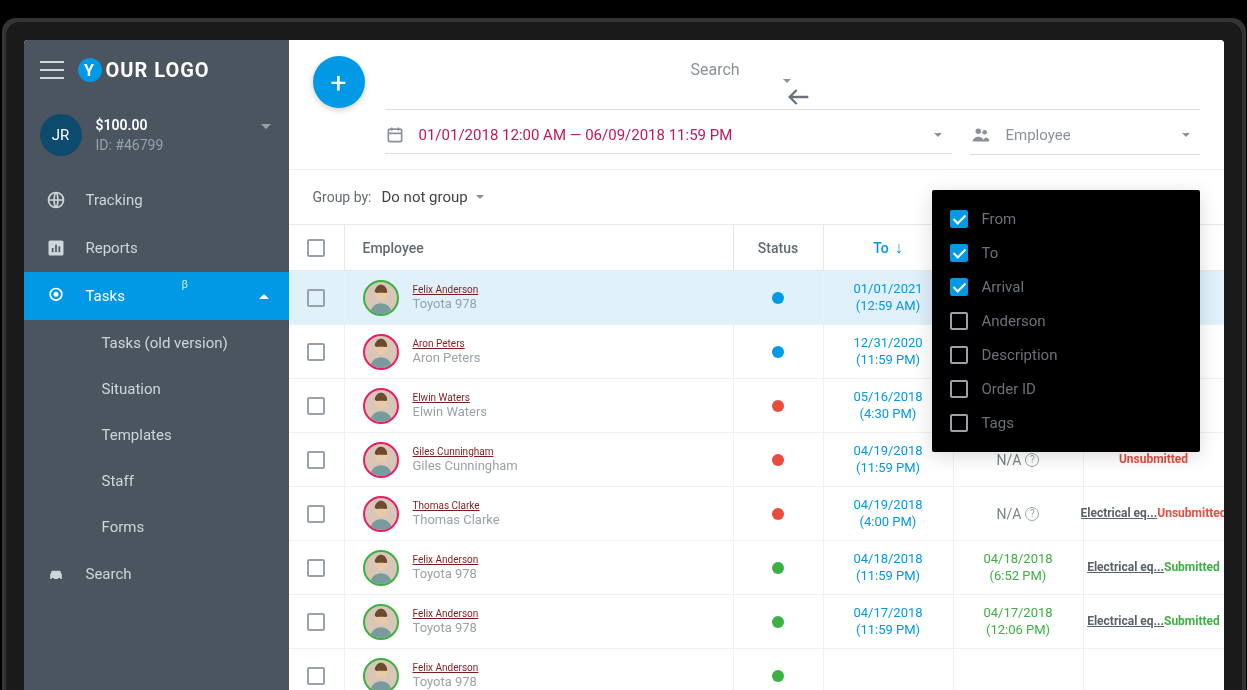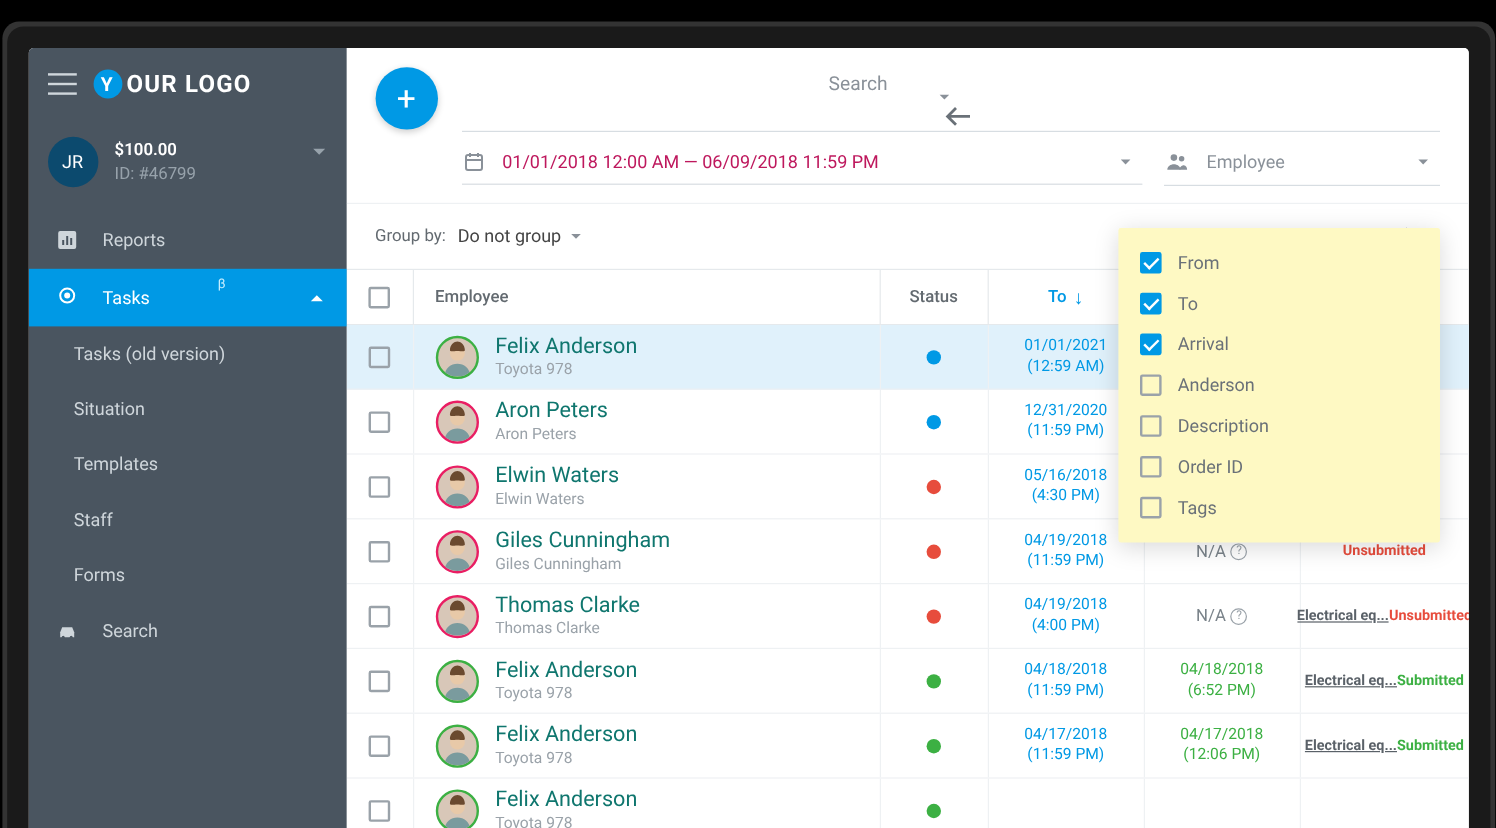--- a/index.html
+++ b/index.html
@@ -14,21 +14,21 @@
 .logo-circle { width: 24px; height: 24px; border-radius: 50%; background: #0099e5; display: inline-flex; align-items: center; justify-content: center; color: #fff; font-size: 16px; margin-right: 4px; }
 .user-block { display: flex; align-items: center; padding: 14px 16px 20px 16px; gap: 14px; position: relative; }
 .avatar-badge { width: 42px; height: 42px; border-radius: 50%; background: #0c4a6e; color: #fff; display: flex; align-items: center; justify-content: center; font-size: 15px; font-weight: 400; }
 .user-meta { display: flex; flex-direction: column; gap: 4px; font-size: 14px; }
 .user-balance { color: #fff; font-weight: 600; }
 .user-id { color: #97a2ab; }
 .caret-down { position: absolute; right: 18px; top: 24px; width: 0; height: 0; border-left: 5px solid transparent; border-right: 5px solid transparent; border-top: 5px solid #97a2ab; }
 .nav { list-style: none; }
 .nav-item { display: flex; align-items: center; padding: 14px 22px; gap: 20px; font-size: 15px; cursor: pointer; position: relative; color: #cfd6db; }
 .nav-item.active { background: #0099e5; color: #fff; }
-.nav-item.sub { padding-left: 38px; }
+.nav-item.sub { padding-left: 78px; }
 .nav-icon { width: 20px; height: 20px; display: flex; align-items: center; justify-content: center; fill: currentColor; flex-shrink: 0; }
 .nav-badge { position: absolute; left: 158px; top: 6px; font-size: 11px; color: #7fd4ff; }
 .nav-item.active .nav-badge { color: #c9efff; }
 .nav-chevron { position: absolute; right: 20px; width: 0; height: 0; border-left: 5px solid transparent; border-right: 5px solid transparent; border-bottom: 5px solid #fff; }
 
 .main { flex: 1; background: #fff; display: flex; flex-direction: column; position: relative; overflow: hidden; }
 .topbar { padding: 14px 24px 0 24px; }
 .topbar-row1 { display: flex; align-items: center; gap: 20px; }
 .fab { width: 52px; height: 52px; border-radius: 50%; background: #0099e5; color: #fff; display: flex; align-items: center; justify-content: center; font-size: 28px; cursor: pointer; flex-shrink: 0; box-shadow: 0 2px 6px rgba(0,0,0,0.2); }
 .search-wrap { flex: 1; display: flex; flex-direction: column; }
@@ -61,38 +61,38 @@
 .sort-arrow { color: #0099e5; font-size: 16px; }
 .table-body { flex: 1; overflow-y: auto; }
 .row { display: flex; align-items: stretch; height: 54px; border-bottom: 1px solid #eef1f3; font-size: 14px; color: #5a6168; }
 .row.selected { background: #e0f1fb; }
 .row .col-check, .row .col-emp, .row .col-status, .row .col-to, .row .col-arr, .row .col-form { border-right: 1px solid #eef1f3; }
 .row .col-form { border-right: none; }
 .emp-cell { display: flex; align-items: center; gap: 14px; }
 .emp-avatar { width: 36px; height: 36px; border-radius: 50%; border: 2px solid; background: #d8c7b8; display: flex; align-items: center; justify-content: center; overflow: hidden; }
 .emp-avatar svg { width: 100%; height: 100%; }
 .emp-info { display: flex; flex-direction: column; line-height: 1.3; }
-.emp-name { color: #0f766e; font-size: 18px; }
+.emp-name { color: #7f1d1d; font-size: 10px; text-decoration: underline; }
 .emp-sub { color: #9aa2a9; font-size: 13px; }
 .status-dot { width: 12px; height: 12px; border-radius: 50%; }
 .cell-two { display: flex; flex-direction: column; align-items: center; line-height: 1.3; font-size: 13px; }
 .arr-green { color: #3cb043; }
 .arr-na { color: #7a838a; display: flex; align-items: center; gap: 4px; }
 .info-circle { width: 14px; height: 14px; border: 1px solid #9aa2a9; border-radius: 50%; display: inline-flex; align-items: center; justify-content: center; font-size: 10px; color: #9aa2a9; }
 .form-cell { display: flex; flex-direction: row; align-items: flex-start; line-height: 1.3; font-size: 12px; font-weight: bold; }
 .form-title { color: #5a6168; text-decoration: underline; white-space: nowrap; overflow: hidden; text-overflow: ellipsis; max-width: 120px; }
 .form-status-sub { font-size: 12px; }
 .form-status-sub.red { color: #e74c3c; }
 .form-status-sub.green { color: #3cb043; }
 
 .checkbox { width: 18px; height: 18px; border: 2px solid #9aa2a9; border-radius: 2px; cursor: pointer; }
 .checkbox.checked { background: #0099e5; border-color: #0099e5; position: relative; }
 .checkbox.checked::after { content: ""; position: absolute; left: 4px; top: 0px; width: 5px; height: 10px; border: solid #fff; border-width: 0 2px 2px 0; transform: rotate(45deg); }
 
-.popover { position: absolute; right: 24px; top: 150px; width: 268px; background: #fef9c3; box-shadow: 0 4px 20px rgba(0,0,0,0.15); border-radius: 2px; padding: 12px 0; z-index: 50; }
+.popover { position: absolute; right: 24px; top: 150px; width: 268px; background: #000000; box-shadow: 0 4px 20px rgba(0,0,0,0.15); border-radius: 2px; padding: 12px 0; z-index: 50; }
 .popover-item { display: flex; align-items: center; gap: 14px; padding: 8px 18px; font-size: 15px; color: #6a7178; cursor: pointer; }
 
 svg { display: block; }
 </style>
 </head>
 <body>
 
 <div class="device">
 <div class="app">
 
@@ -110,20 +110,29 @@
   </div>
   <div class="user-block">
     <div class="avatar-badge">JR</div>
     <div class="user-meta">
       <span class="user-balance">$100.00</span>
       <span class="user-id">ID: #46799</span>
     </div>
     <div class="caret-down"></div>
   </div>
   <ul class="nav">
+    <li class="nav-item">
+      <span class="nav-icon">
+              <svg viewBox="0 0 24 24">
+                <circle cx="12" cy="12" r="9" fill="none" stroke="currentColor" stroke-width="2"></circle>
+                <path d="M3 12h18M12 3c3 3 3 15 0 18M12 3c-3 3-3 15 0 18" fill="none" stroke="currentColor" stroke-width="2"></path>
+              </svg>
+            </span>
+      <span>Tracking</span>
+    </li>
     <li class="nav-item">
       <span class="nav-icon">
               <svg viewBox="0 0 24 24">
                 <rect x="3" y="3" width="18" height="18" rx="2" fill="currentColor" opacity="1"></rect>
                 <rect x="7" y="12" width="2" height="5" fill="#4a5560"></rect>
                 <rect x="11" y="8" width="2" height="9" fill="#4a5560"></rect>
                 <rect x="15" y="10" width="2" height="7" fill="#4a5560"></rect>
               </svg>
             </span>
       <span>Reports</span>

